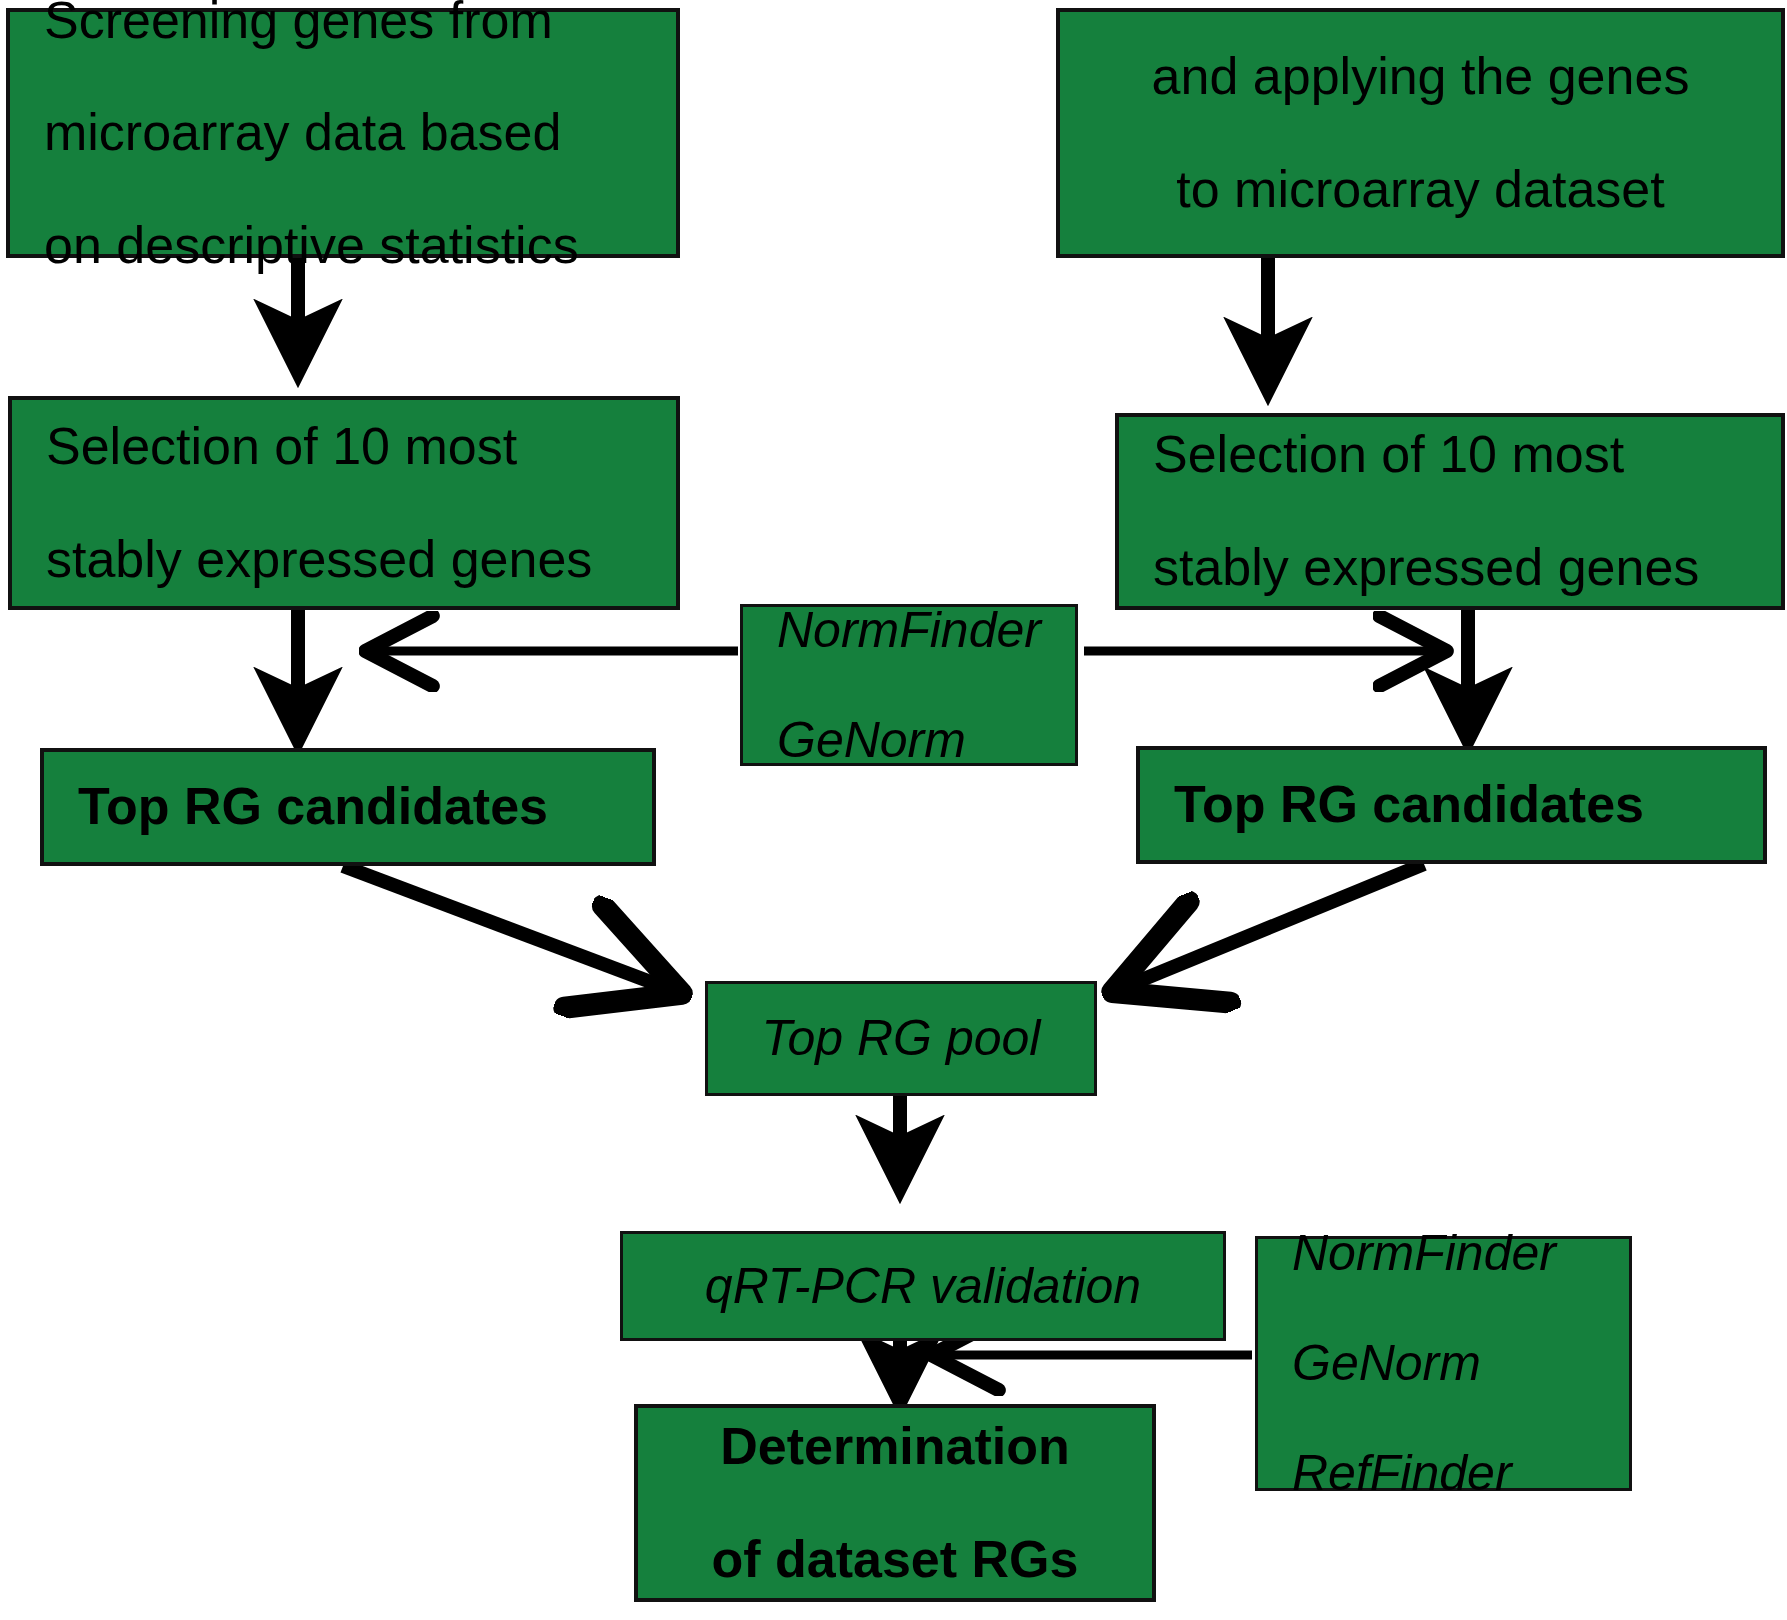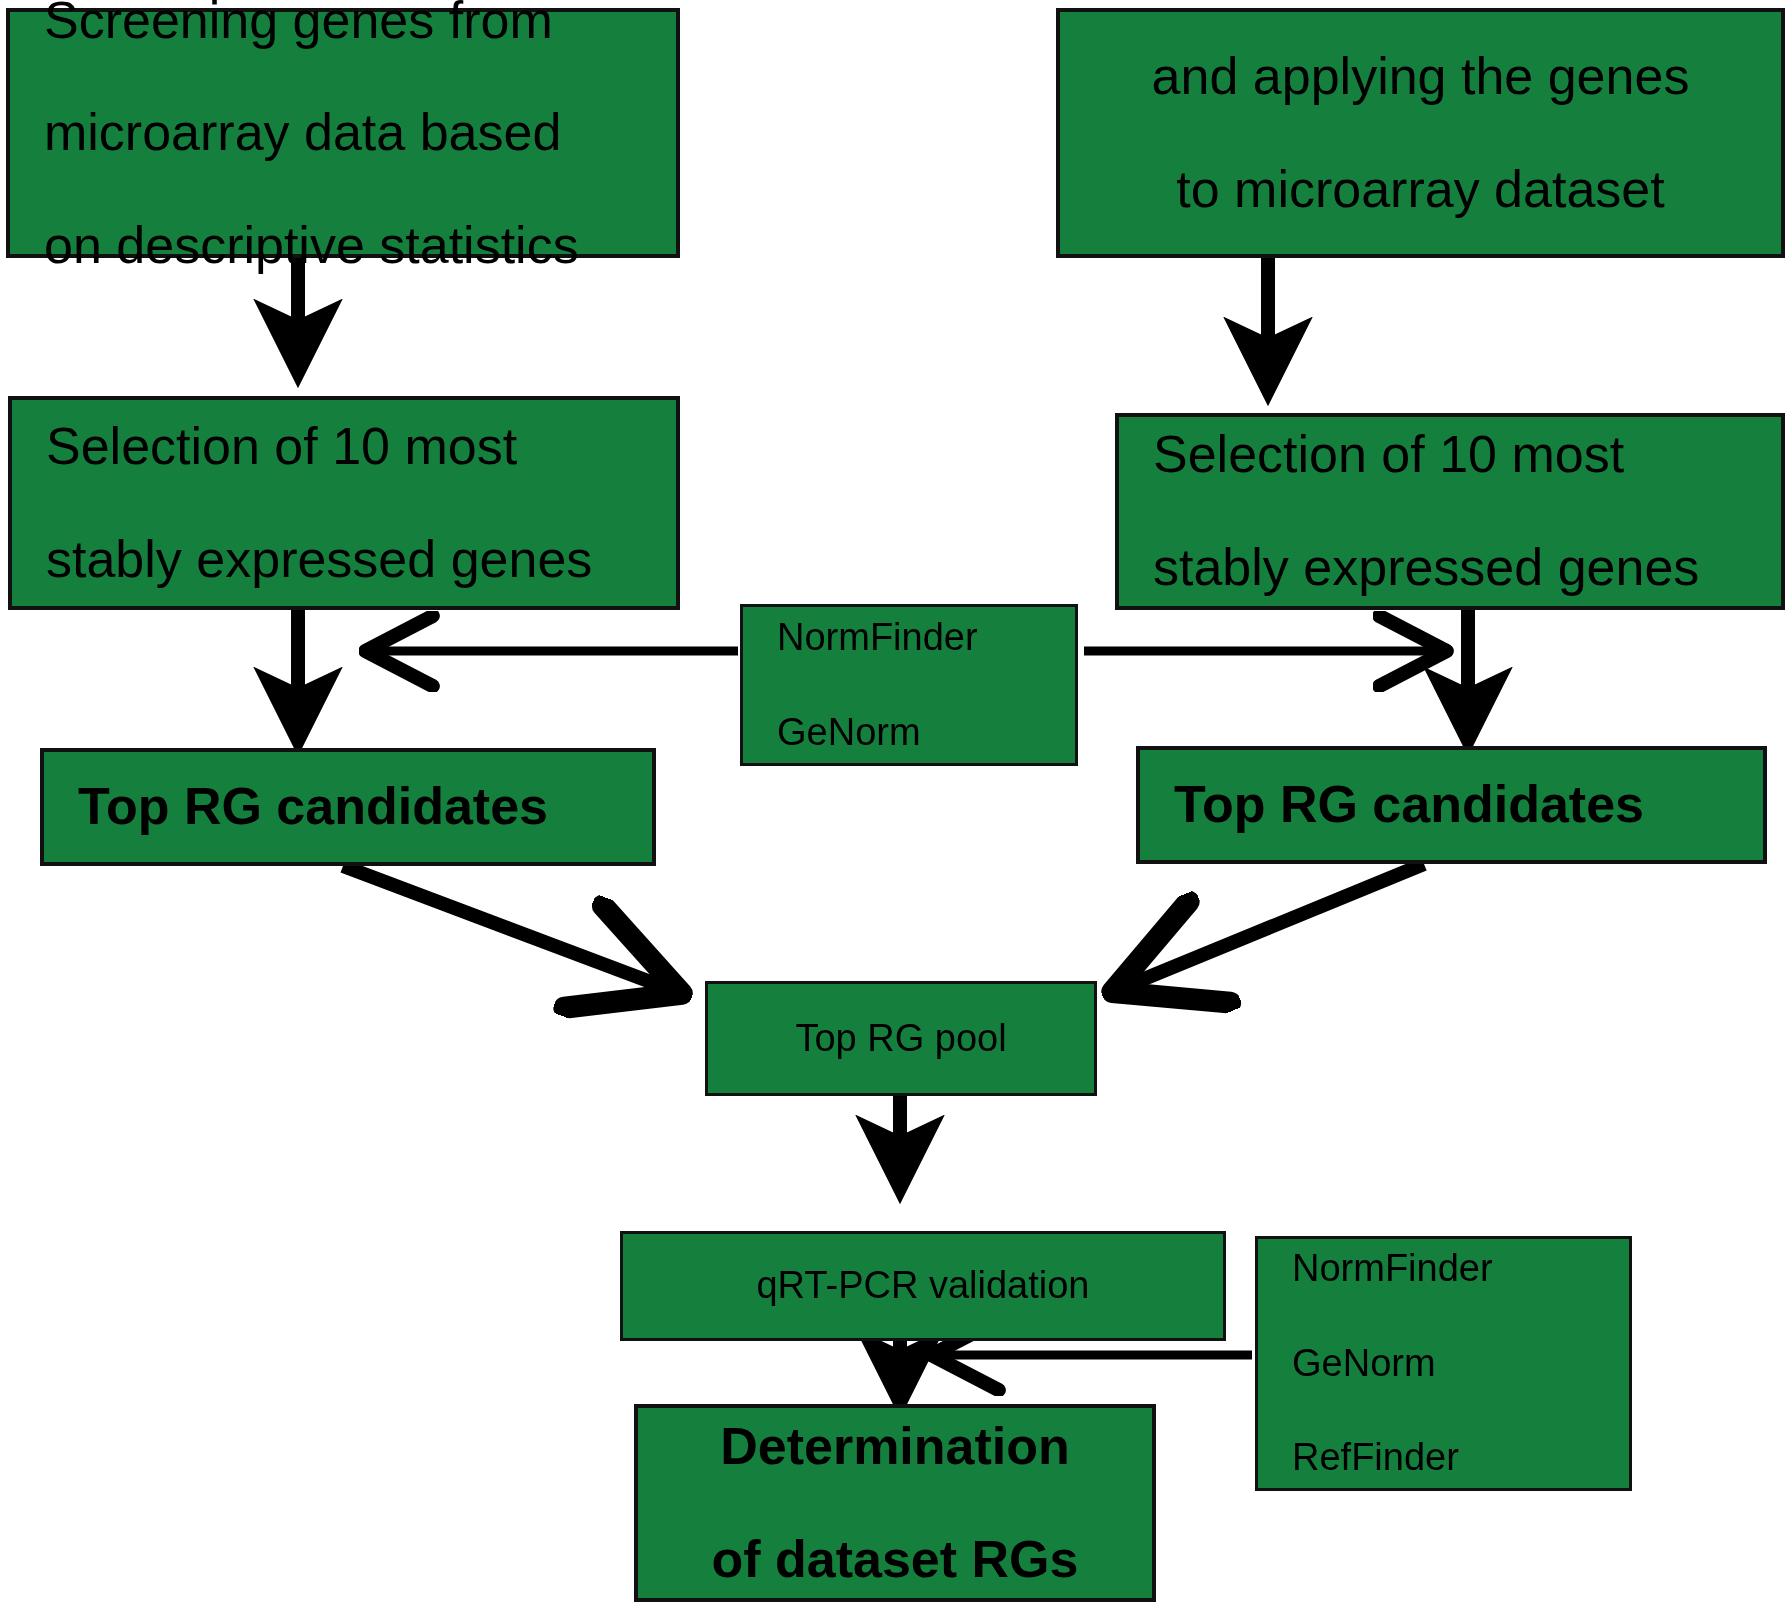--- a/index.html
+++ b/index.html
@@ -29,21 +29,21 @@
   }
   .node .line {
     display: block;
     white-space: pre;
   }
   .pad-l { padding-left: 34px; }
   .pad-c { text-align: center; }
   .t-reg { font-weight: 400; }
   .t-bold { font-weight: 700; }
   .fs-52 { font-size: 52px; }
-  .fs-50 { font-size: 38px; }
+  .fs-50 { font-size: 50px; font-style: italic; }
   svg.arrows {
     position: absolute;
     left: 0;
     top: 0;
     width: 1787px;
     height: 1620px;
     pointer-events: none;
   }
 </style>
 </head>

